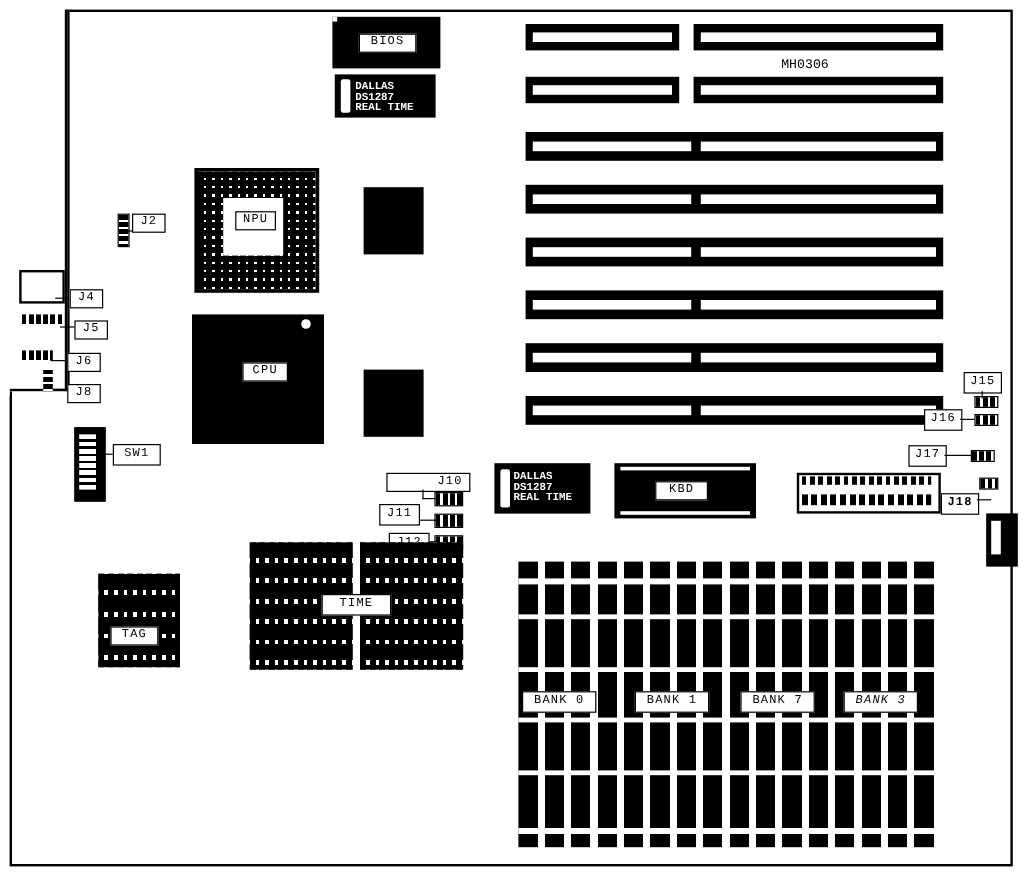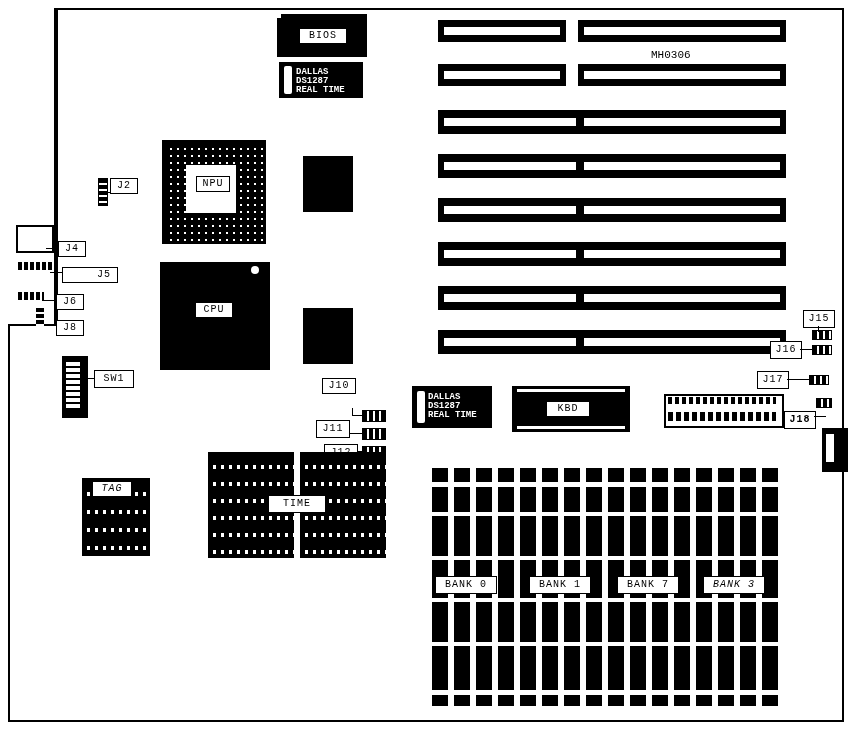--- a/index.html
+++ b/index.html
@@ -100,38 +100,38 @@
   <div class="blk" style="left:162px;top:140px;width:98px;height:98px;
               background:
                 repeating-linear-gradient(to right, #000 0 5px, #fff 5px 7px),
                 repeating-linear-gradient(to bottom, #000 0 5px, #fff 5px 7px);
               background-blend-mode:darken;border:3px solid #000;"></div>
   <div class="wht" style="left:186px;top:165px;width:50px;height:48px;"></div>
   <div class="lbl" style="left:196px;top:176px;width:32px;height:14px;line-height:14px;">NPU</div>
 
   <div class="blk" style="left:160px;top:262px;width:110px;height:108px;"></div>
   <div class="wht" style="left:251px;top:266px;width:8px;height:8px;border-radius:50%;"></div>
-  <div class="lbl" style="left:195px;top:302px;width:36px;height:14px;line-height:14px;">CPU</div>
+  <div class="lbl" style="left:202px;top:302px;width:36px;height:14px;line-height:14px;">CPU</div>
 
   <div class="blk" style="left:303px;top:156px;width:50px;height:56px;"></div>
   <div class="blk" style="left:303px;top:308px;width:50px;height:56px;"></div>
 
   <div class="blk" style="left:98px;top:178px;width:8px;height:26px;
               background:repeating-linear-gradient(to bottom,#000 0 4px,#fff 4px 6px);border:1px solid #000;"></div>
   <div class="line" style="left:106px;top:192px;width:10px;"></div>
   <div class="lbl" style="left:110px;top:178px;width:26px;height:14px;line-height:14px;">J2</div>
 
   <div class="blk" style="left:16px;top:225px;width:34px;height:24px;border:2px solid #000;background:#fff;"></div>
   <div class="line" style="left:46px;top:248px;width:14px;"></div>
   <div class="lbl" style="left:58px;top:241px;width:26px;height:14px;line-height:14px;">J4</div>
 
   <div class="blk" style="left:18px;top:262px;width:34px;height:8px;
               background:repeating-linear-gradient(to right,#000 0 4px,#fff 4px 6px);"></div>
   <div class="line" style="left:50px;top:272px;width:14px;"></div>
-  <div class="lbl" style="left:62px;top:267px;width:26px;height:14px;line-height:14px;padding-left:28px;">J5</div>
+  <div class="lbl" style="left:62px;top:267px;width:26px;height:14px;line-height:14px;">J5</div>
 
   <div class="blk" style="left:18px;top:292px;width:26px;height:8px;
               background:repeating-linear-gradient(to right,#000 0 4px,#fff 4px 6px);"></div>
   <div class="line" style="left:42px;top:300px;width:16px;"></div>
   <div class="lbl" style="left:56px;top:294px;width:26px;height:14px;line-height:14px;">J6</div>
 
   <div class="blk" style="left:36px;top:308px;width:8px;height:18px;
               background:repeating-linear-gradient(to bottom,#000 0 4px,#fff 4px 6px);"></div>
   <div class="line" style="left:44px;top:324px;width:14px;"></div>
   <div class="lbl" style="left:56px;top:320px;width:26px;height:14px;line-height:14px;">J8</div>
@@ -149,21 +149,21 @@
 REAL TIME</div>
 
   <div class="blk" style="left:512px;top:386px;width:118px;height:46px;"></div>
   <div class="wht" style="left:517px;top:389px;width:108px;height:3px;"></div>
   <div class="wht" style="left:517px;top:426px;width:108px;height:3px;"></div>
   <div class="lbl" style="left:546px;top:401px;width:42px;height:14px;line-height:14px;">KBD</div>
 
   <div class="blk" style="left:362px;top:410px;width:22px;height:10px;
               background:repeating-linear-gradient(to right,#000 0 4px,#fff 4px 6px);border:1px solid #000;"></div>
   <div class="line" style="left:352px;top:415px;width:12px;"></div>
-  <div class="lbl" style="left:322px;top:378px;width:32px;height:14px;line-height:14px;">J10</div>
+  <div class="lbl" style="left:322px;top:394px;width:32px;height:14px;line-height:14px;padding-left:36px;">J10</div>
   <div class="vline" style="left:352px;top:408px;height:8px;"></div>
 
   <div class="blk" style="left:362px;top:428px;width:22px;height:10px;
               background:repeating-linear-gradient(to right,#000 0 4px,#fff 4px 6px);border:1px solid #000;"></div>
   <div class="line" style="left:348px;top:433px;width:16px;"></div>
   <div class="lbl" style="left:316px;top:420px;width:32px;height:16px;line-height:16px;">J11</div>
 
   <div class="blk" style="left:362px;top:446px;width:22px;height:10px;
               background:repeating-linear-gradient(to right,#000 0 4px,#fff 4px 6px);border:1px solid #000;"></div>
   <div class="line" style="left:356px;top:451px;width:8px;"></div>
@@ -196,21 +196,21 @@
               background:repeating-linear-gradient(to right,#000 0 5px,#fff 5px 8px);"></div>
 
   <div class="blk" style="left:822px;top:428px;width:22px;height:40px;border:2px solid #000;background:#000;"></div>
   <div class="wht" style="left:826px;top:434px;width:8px;height:28px;"></div>
 
   <div class="chiparr" style="left:82px;top:478px;width:68px;height:78px;
               background:
                 repeating-linear-gradient(to bottom,#000 0 14px,#fff 14px 18px),
                 repeating-linear-gradient(to right,#000 0 5px,#fff 5px 8px);
               background-blend-mode:darken;"></div>
-  <div class="lbl" style="left:92px;top:481px;width:38px;height:14px;line-height:14px;font-style:italic;">TAG</div>
+  <div class="lbl" style="left:92px;top:522px;width:38px;height:14px;line-height:14px;">TAG</div>
 
   <div class="chiparr" style="left:208px;top:452px;width:86px;height:106px;
               background:
                 repeating-linear-gradient(to bottom,#000 0 13px,#fff 13px 17px),
                 repeating-linear-gradient(to right,#000 0 5px,#fff 5px 8px);
               background-blend-mode:darken;"></div>
   <div class="chiparr" style="left:300px;top:452px;width:86px;height:106px;
               background:
                 repeating-linear-gradient(to bottom,#000 0 13px,#fff 13px 17px),
                 repeating-linear-gradient(to right,#000 0 5px,#fff 5px 8px);

